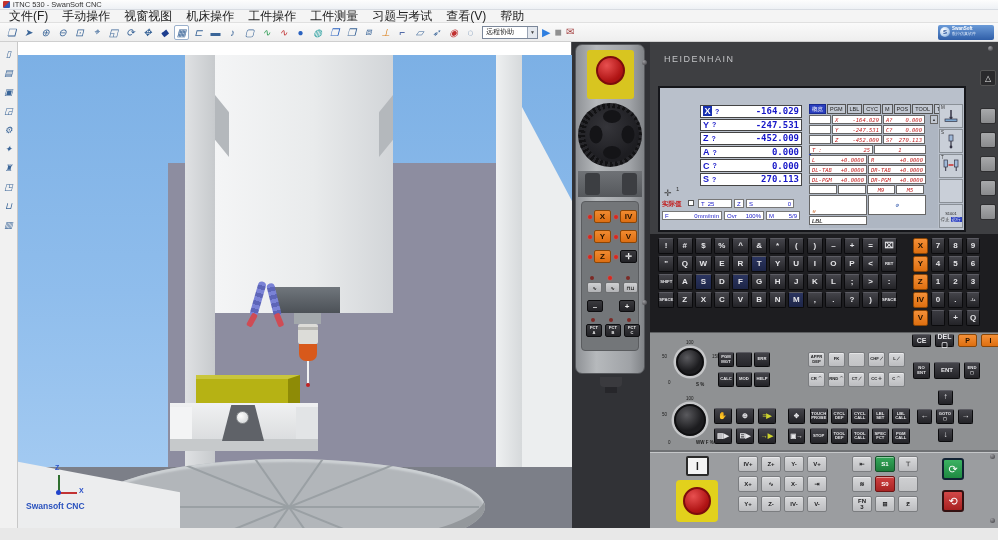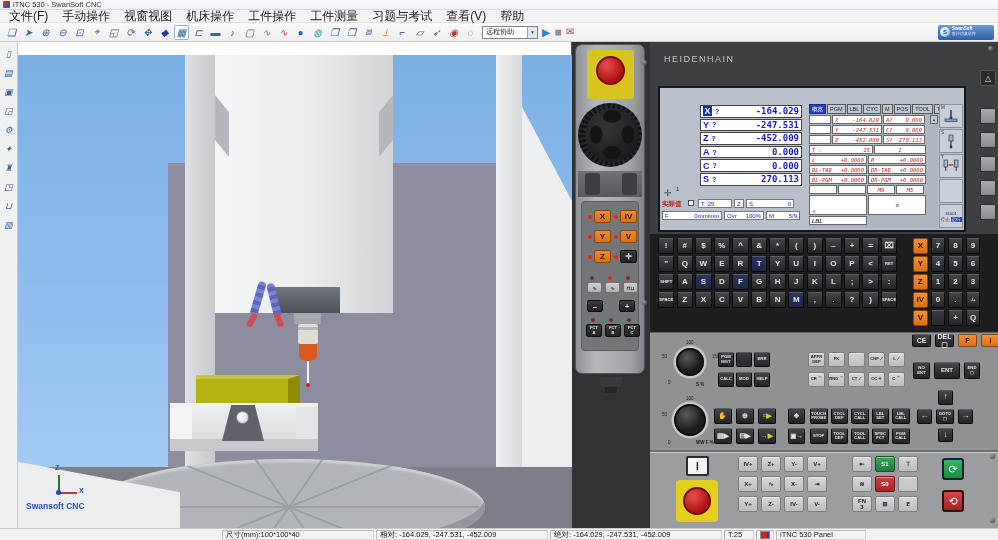--- a/index.html
+++ b/index.html
@@ -941,25 +941,13 @@
 3</div>
         <div class="lkey">⊞</div>
         <div class="lkey">Ƶ</div>
       </div>
     <div class="ncstart">⟳</div>
     <div class="ncstop">⟲</div>
     <span class="screw" style="left:340px;top:412px;"></span>
     <span class="screw" style="left:340px;top:476px;"></span>
   </div>
 
-  <div class="statusbar">
-    <span class="sb-spacer"></span>
-    <span class="sb-cell" style="width:152px;">尺寸(mm):100*100*40</span>
-    <span class="sb-cell" style="width:172px;">相对: -164.029, -247.531, -452.009</span>
-    <span class="sb-cell" style="width:172px;">绝对: -164.029, -247.531, -452.009</span>
-    <span class="sb-cell" style="width:30px;">T:25</span>
-    <span class="sb-cell" style="width:18px;">
-        <i class="flag"></i>
-      </span>
-    <span class="sb-cell" style="width:90px;">iTNC 530 Panel</span>
-    <span style="width:130px;"></span>
-  </div>
 </div>
 
 </body></html>

